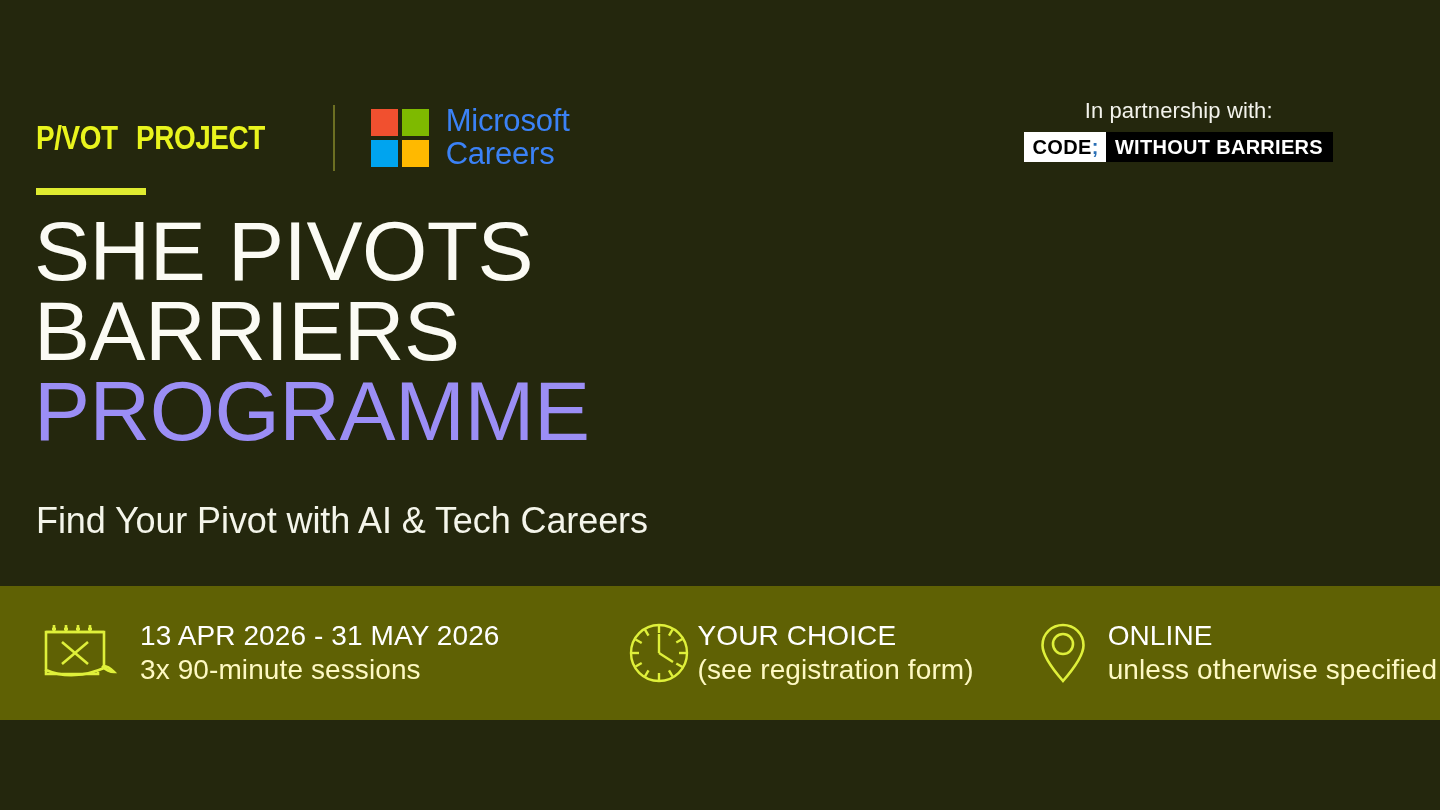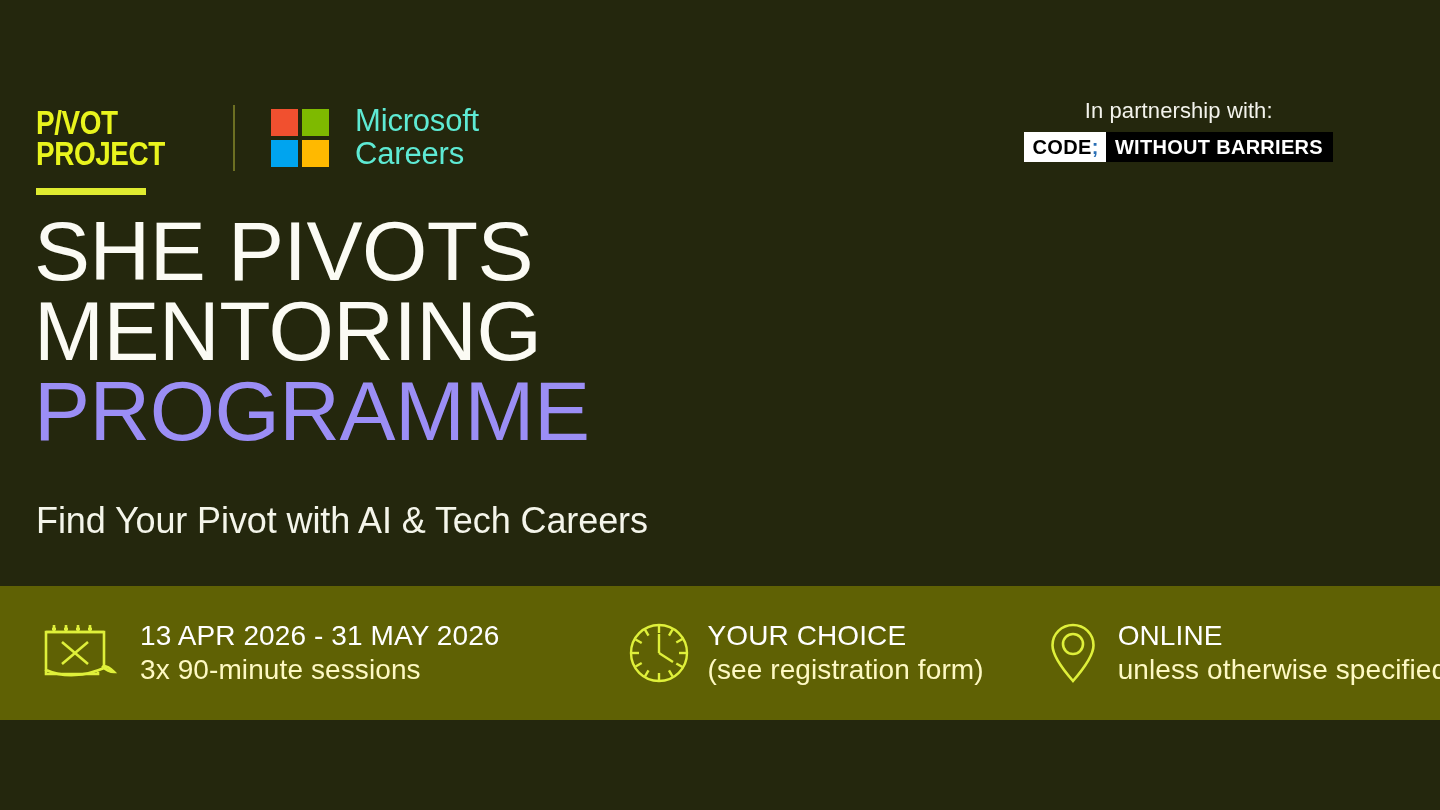--- a/index.html
+++ b/index.html
@@ -16,21 +16,21 @@
   }
 
   
   .logo-row {
     position: absolute;
     left: 36px; top: 92px;
     display: flex; align-items: center;
     height: 92px;
   }
   .pivot-logo {
-    display: flex; flex-direction: column;
+    display: flex; 
     justify-content: center;
     line-height: 0.92;
   }
   .pivot-logo .pl-line {
     color: #e9f41d;
     font-family: "Liberation Sans Narrow", "Liberation Sans", sans-serif;
     font-weight: bold;
     font-size: 34px;
     letter-spacing: -0.5px;
     transform: scaleX(0.82);
@@ -47,22 +47,22 @@
     display: grid;
     grid-template-columns: 27px 27px;
     grid-template-rows: 27px 27px;
     gap: 4px;
   }
   .ms-sq-r { background: #f1502f; }
   .ms-sq-g { background: #7eba00; }
   .ms-sq-b { background: #00a4ef; }
   .ms-sq-y { background: #ffb900; }
   .ms-text {
-    margin-left: 26px;
-    color: #5eead4;
+    margin-left: 17px;
+    color: #3b82f6;
     font-size: 31px;
     line-height: 1.06;
     font-weight: 400;
     letter-spacing: -0.2px;
   }
   .pivot-underline {
     position: absolute;
     left: 36px; top: 188px;
     width: 110px; height: 7px;
     background: #dfeb30;
@@ -163,21 +163,21 @@
   .info-primary {
     color: #ffffff;
     font-size: 28px;
     letter-spacing: 0.1px;
   }
   .info-secondary {
     color: #fef9c3;
     font-size: 28px;
     letter-spacing: 0.1px;
   }
-  .item-time .info-text { margin-left: 18px; }
+  .item-time .info-text { margin-left: 8px; }
   .item-place .info-text { margin-left: 18px; }
 </style>
 </head>
 <body>
 
 <div class="banner">
 
   <div class="logo-row">
 
     <div class="pivot-logo">
@@ -210,21 +210,21 @@
       <span class="cwb-code">
         <span>CODE</span>
           <span class="cwb-semi">;</span>
       </span>
       <span class="cwb-rest">WITHOUT BARRIERS</span>
     </div>
   </div>
 
   <div class="headline">
     <div class="hl-line">SHE PIVOTS</div>
-    <div class="hl-line">MENTORING</div>
+    <div class="hl-line">BARRIERS</div>
     <div class="hl-line hl-accent">PROGRAMME</div>
   </div>
 
   <div class="subtitle">Find Your Pivot with AI &amp; Tech Careers</div>
 
   <div class="info-bar">
 
     <div class="info-item item-date">
       <span class="info-icon">
         <svg width="78" height="62" viewBox="0 0 78 62" fill="none" stroke="#dff03a" stroke-width="2.6">

